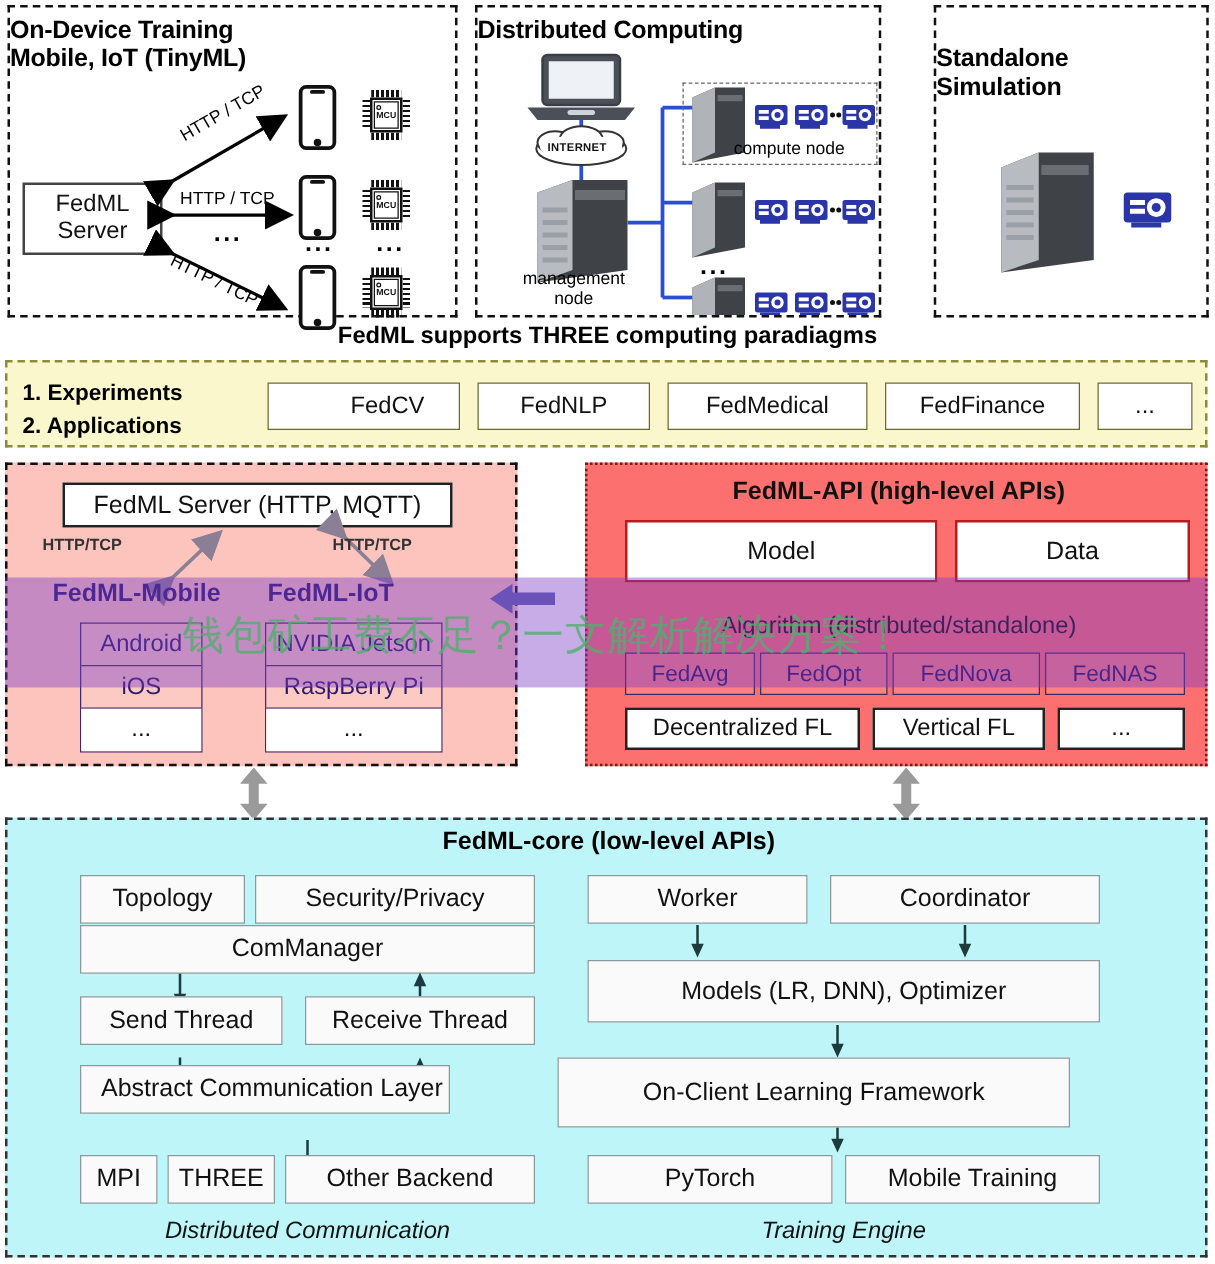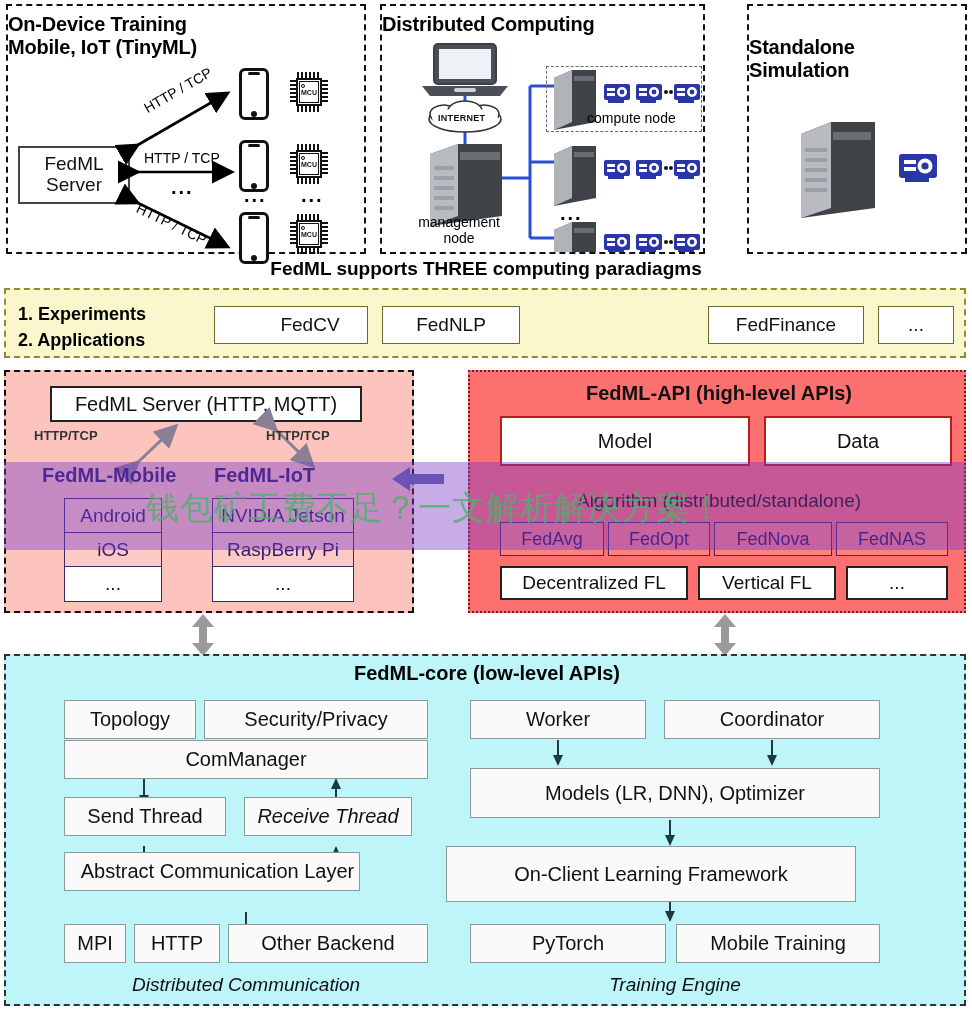--- a/index.html
+++ b/index.html
@@ -434,20 +434,21 @@
   <div class="supports-line">FedML supports THREE computing paradiagms</div>
 </div>
 
 <div id="expband">
   <div class="lead">
     <span>1. Experiments</span><br>
     <span>2. Applications</span>
   </div>
   <div class="app-box" style="left:208px; width:154px;padding-left:38px;">FedCV</div>
   <div class="app-box" style="left:376px; width:138px;">FedNLP</div>
+  <div class="app-box" style="left:528px; width:160px;">FedMedical</div>
   <div class="app-box" style="left:702px; width:156px;">FedFinance</div>
   <div class="app-box" style="left:872px; width:76px;">...</div>
 </div>
 
 <div id="mid-left">
   <div class="mid-srv-box">FedML Server (HTTP, MQTT)</div>
 
   <svg class="abs" style="left:0;top:0;" width="406" height="239">
     <defs>
       <marker id="ag" markerWidth="8" markerHeight="8" refX="6" refY="4" orient="auto">
@@ -538,24 +539,24 @@
     <polygon points="552,110 547,99 557,99" fill="#1d3b3c"></polygon>
     <line x1="766" y1="84" x2="766" y2="100" stroke="#1d3b3c" stroke-width="2"></line>
     <polygon points="766,110 761,99 771,99" fill="#1d3b3c"></polygon>
     <line x1="664" y1="164" x2="664" y2="180" stroke="#1d3b3c" stroke-width="2"></line>
     <polygon points="664,190 659,179 669,179" fill="#1d3b3c"></polygon>
     <line x1="664" y1="240" x2="664" y2="256" stroke="#1d3b3c" stroke-width="2"></line>
     <polygon points="664,266 659,255 669,255" fill="#1d3b3c"></polygon>
   </svg>
 
   <div class="cbox" style="left:58px;  top:141px; width:162px;">Send Thread</div>
-  <div class="cbox" style="left:238px; top:141px; width:168px;font-style:italic;">Receive Thread</div>
+  <div class="cbox" style="left:238px; top:141px; width:184px;">Receive Thread</div>
   <div class="cbox" style="left:58px;  top:196px; width:296px;padding-left:11px;">Abstract Communication Layer</div>
   <div class="cbox" style="left:58px;  top:268px; width:62px;">MPI</div>
-  <div class="cbox" style="left:128px; top:268px; width:86px;">HTTP</div>
+  <div class="cbox" style="left:128px; top:268px; width:86px;">THREE</div>
   <div class="cbox" style="left:222px; top:268px; width:200px;">Other Backend</div>
   <div class="caption" style="left:58px; top:318px; width:364px;">Distributed Communication</div>
 
   <div class="cbox" style="left:464px; top:44px;  width:176px;">Worker</div>
   <div class="cbox" style="left:658px; top:44px;  width:216px;">Coordinator</div>
   <div class="cbox" style="left:464px; top:112px; width:410px; height:50px;">Models (LR, DNN), Optimizer</div>
   <div class="cbox" style="left:440px; top:190px; width:410px; height:56px;">On-Client Learning Framework</div>
   <div class="cbox" style="left:464px; top:268px; width:196px;">PyTorch</div>
   <div class="cbox" style="left:670px; top:268px; width:204px;">Mobile Training</div>
   <div class="caption" style="left:464px; top:318px; width:410px;">Training Engine</div>

